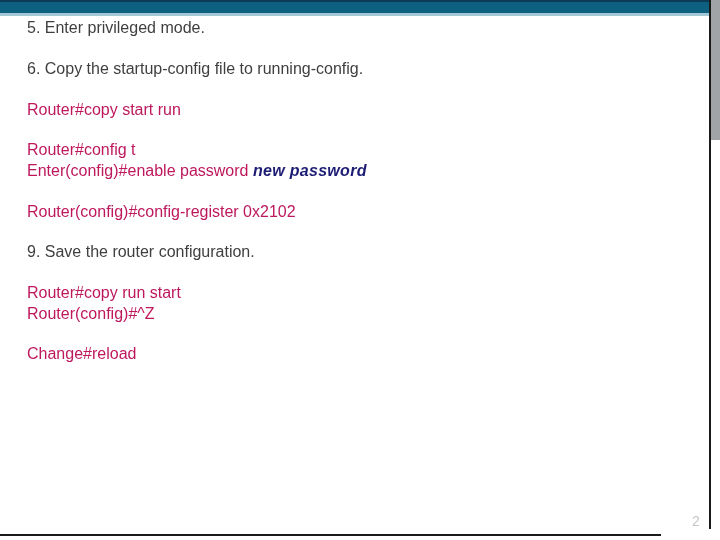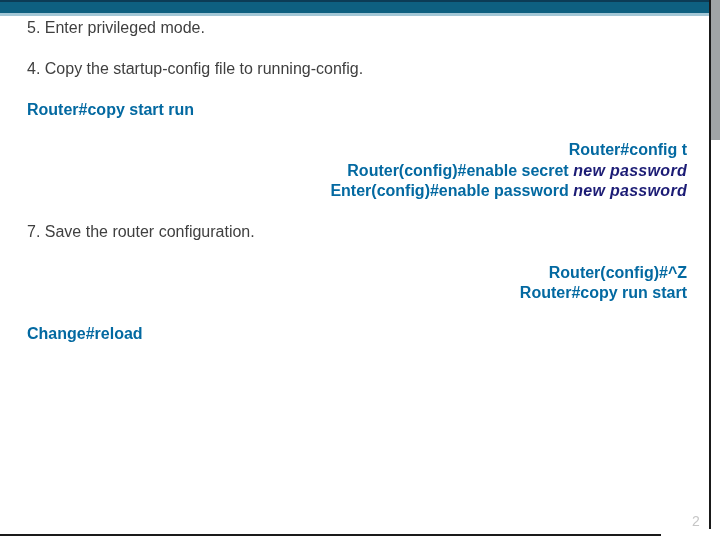--- a/index.html
+++ b/index.html
@@ -69,28 +69,28 @@
     position: absolute;
     left: 27px;
     top: 18px;
     width: 660px;
   }
   .content p {
     margin: 0 0 20.4px 0;
     line-height: 20.4px;
     font-size: 16px;
   }
-  .line { display: block; text-align: right; }
+  .line { display: block; }
   .step {
     color: #3f3f3f;
     font-weight: normal;
   }
   .cmd {
-    color: #0369a1;
-    font-weight: bold;
+    color: #be185d;
+    font-weight: normal;
   }
   .var {
     color: #1c1c75;
     font-weight: bold;
     font-style: italic;
     letter-spacing: 0.3px;
   }
   
   .page-number {
     position: absolute;
@@ -110,38 +110,38 @@
   <div class="top-bar">
     <div class="top-bar-edge"></div>
     <div class="top-bar-main"></div>
     <div class="top-bar-accent"></div>
   </div>
 
   <div class="content">
 
     <p class="step">5. Enter privileged mode.</p>
 
-    <p class="step">4. Copy the startup-config file to running-config.</p>
+    <p class="step">6. Copy the startup-config file to running-config.</p>
 
     <p class="cmd">Router#copy start run</p>
 
 
     <p>
       <span class="line cmd">Router#config t</span>
-      <span class="line"><span class="cmd">Router(config)#enable secret </span><span class="var">new password</span></span>
       <span class="line"><span class="cmd">Enter(config)#enable password </span><span class="var">new password</span></span>
     </p>
 
 
+    <p class="cmd">Router(config)#config-register 0x2102</p>
 
-    <p class="step">7. Save the router configuration.</p>
+    <p class="step">9. Save the router configuration.</p>
 
     <p>
+      <span class="line cmd">Router#copy run start</span>
       <span class="line cmd">Router(config)#^Z</span>
-      <span class="line cmd">Router#copy run start</span>
     </p>
 
 
     <p class="cmd">Change#reload</p>
 
   </div>
 
   <div class="right-border"></div>
   <div class="bottom-border"></div>
   <div class="scroll-strip"></div>

